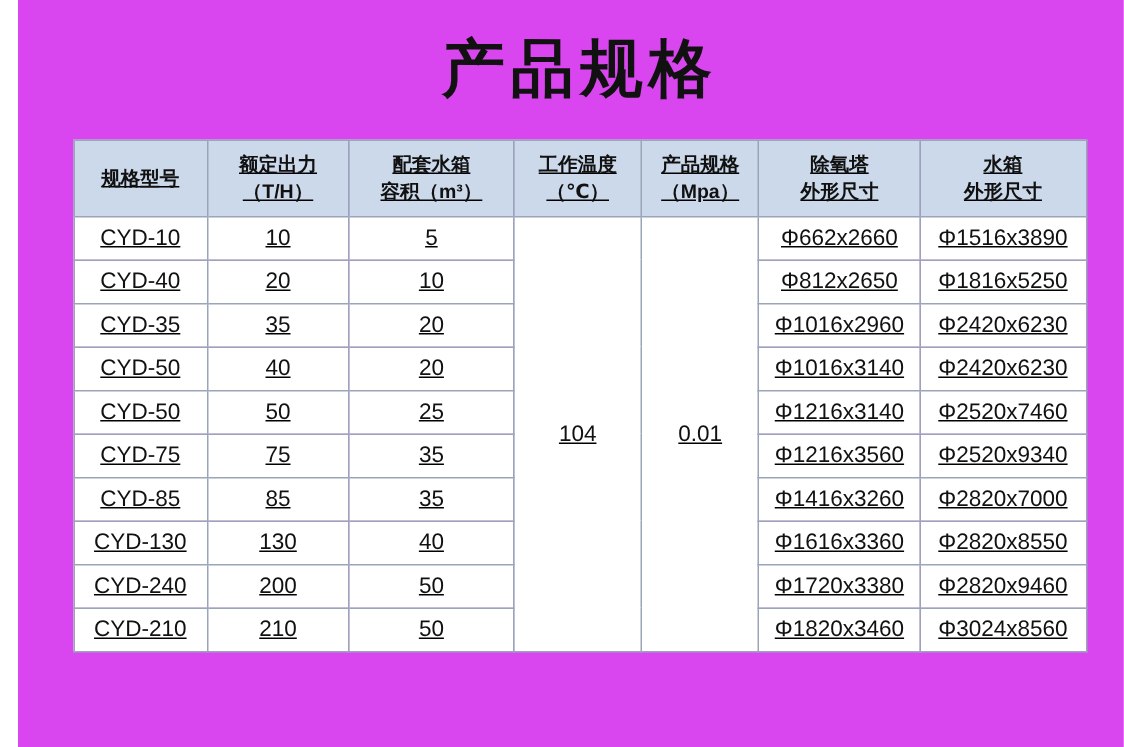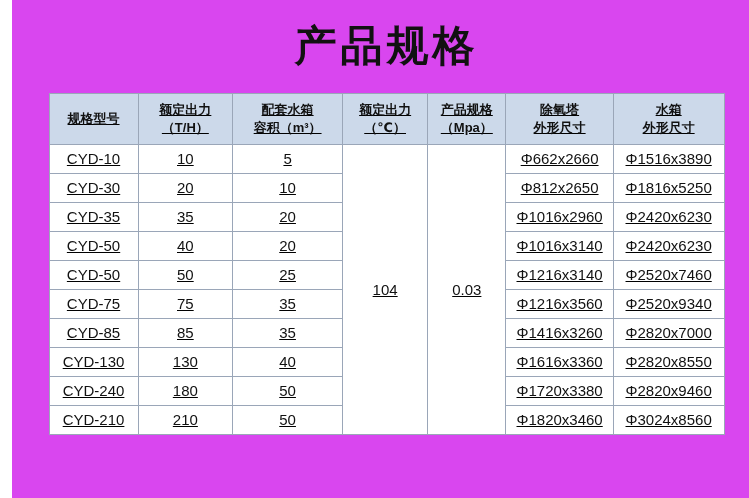--- a/index.html
+++ b/index.html
@@ -113,21 +113,21 @@
             <span class="hdr-line">规格型号</span>
           </th>
           <th>
             <span class="hdr-line">额定出力（T/H）</span>
           </th>
           <th>
             <span class="hdr-line">配套水箱</span>
             <span class="hdr-line">容积（m³）</span>
           </th>
           <th>
-            <span class="hdr-line">额定出力</span>
+            <span class="hdr-line">工作温度</span>
             <span class="hdr-line">（℃）</span>
           </th>
           <th>
             <span class="hdr-line">产品规格</span>
             <span class="hdr-line">（Mpa）</span>
           </th>
           <th>
             <span class="hdr-line">除氧塔</span>
             <span class="hdr-line">外形尺寸</span>
           </th>
@@ -137,27 +137,27 @@
           </th>
         </tr>
       </thead>
       <tbody>
 
         <tr>
           <td>CYD-10</td>
           <td>10</td>
           <td>5</td>
           <td class="merged" rowspan="10">104</td>
-          <td class="merged" rowspan="10">0.03</td>
+          <td class="merged" rowspan="10">0.01</td>
           <td>Φ662x2660</td>
           <td>Φ1516x3890</td>
         </tr>
 
         <tr>
-          <td>CYD-30</td>
+          <td>CYD-40</td>
           <td>20</td>
           <td>10</td>
           <td>Φ812x2650</td>
           <td>Φ1816x5250</td>
         </tr>
 
         <tr>
           <td>CYD-35</td>
           <td>35</td>
           <td>20</td>
@@ -200,21 +200,21 @@
         <tr>
           <td>CYD-130</td>
           <td>130</td>
           <td>40</td>
           <td>Φ1616x3360</td>
           <td>Φ2820x8550</td>
         </tr>
 
         <tr>
           <td>CYD-240</td>
-          <td>180</td>
+          <td>200</td>
           <td>50</td>
           <td>Φ1720x3380</td>
           <td>Φ2820x9460</td>
         </tr>
 
         <tr>
           <td>CYD-210</td>
           <td>210</td>
           <td>50</td>
           <td>Φ1820x3460</td>

